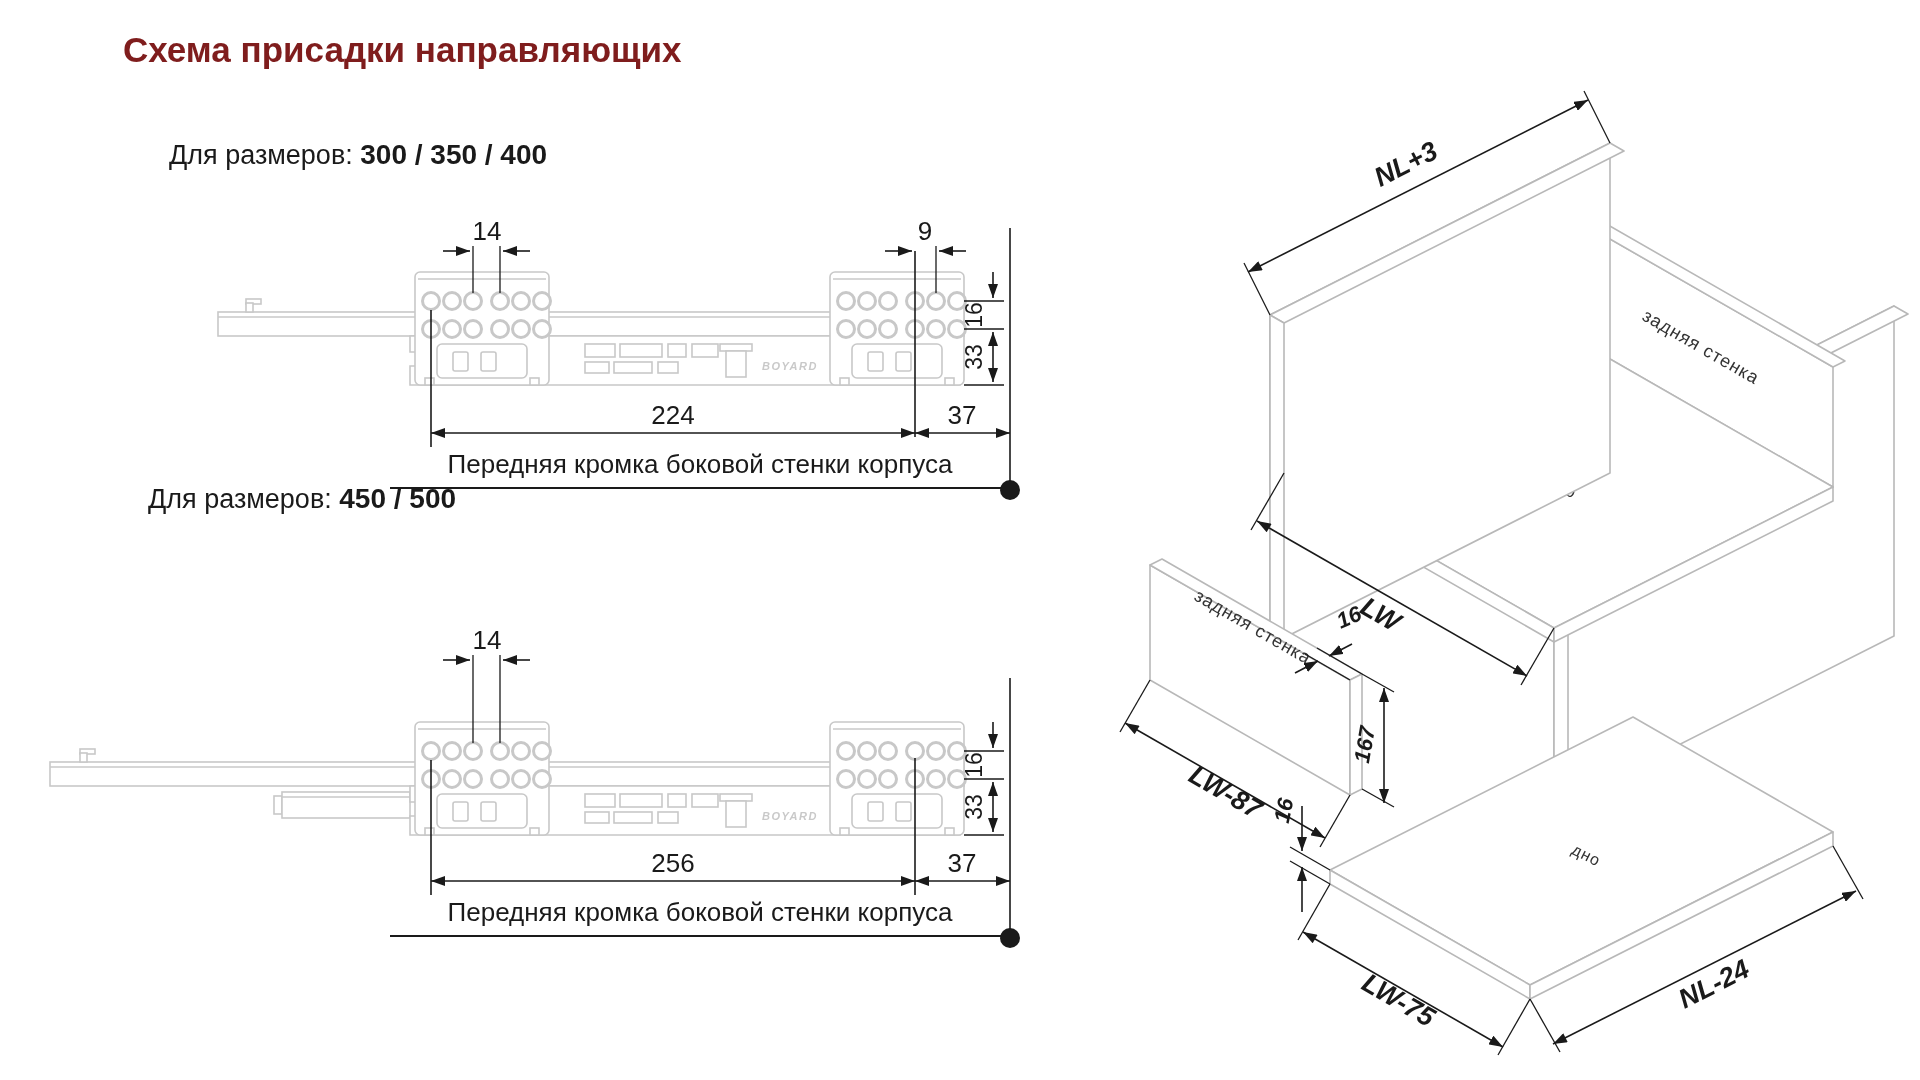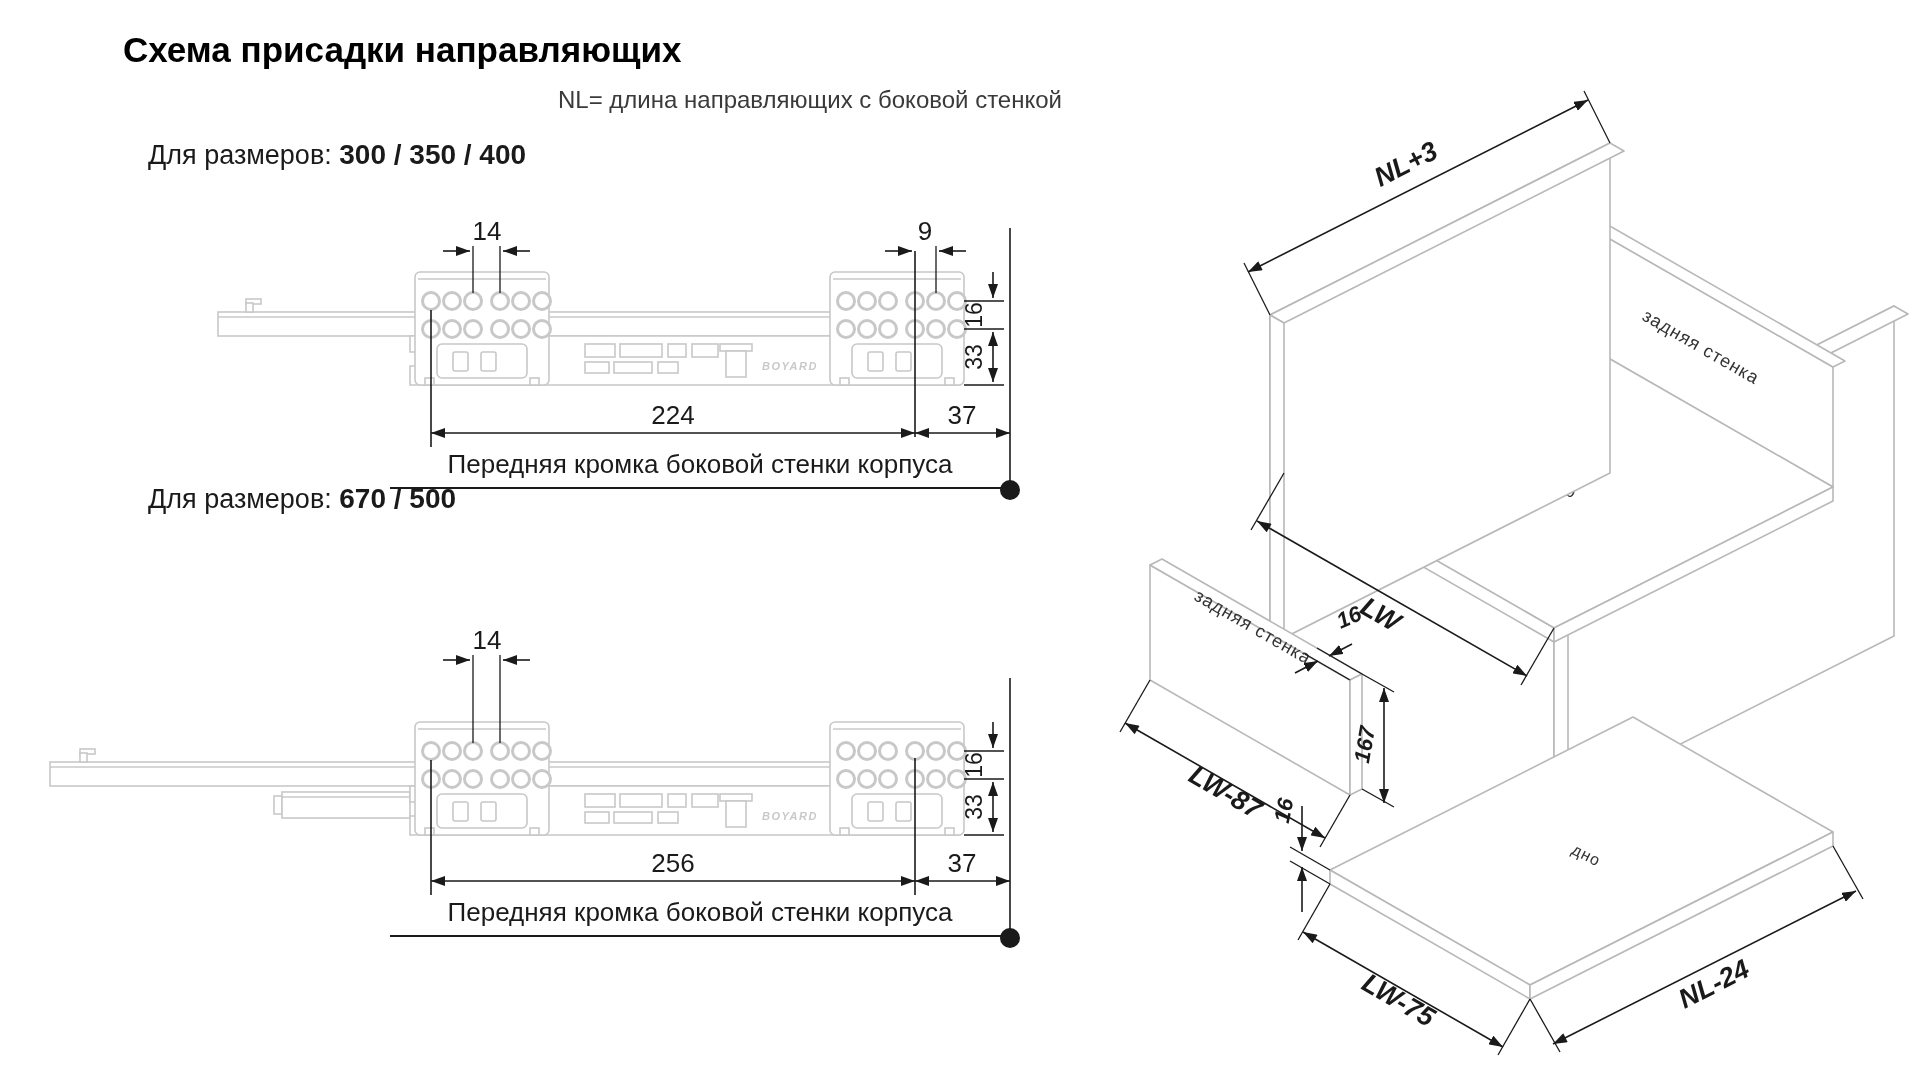--- a/index.html
+++ b/index.html
@@ -1,25 +1,25 @@
 <!DOCTYPE html>
 <html><head>
 <meta charset="utf-8">
 <style>
   html,body{margin:0;padding:0;background:#ffffff;}
   .stage{position:relative;width:1920px;height:1080px;background:#ffffff;overflow:hidden;
          font-family:"Liberation Sans", sans-serif;}
-  .title{position:absolute;font-size:35px;font-weight:bold;color:#000000;white-space:nowrap;}
+  .title{position:absolute;font-size:35px;font-weight:bold;color:#7f1d1d;white-space:nowrap;}
   .title-left{left:123px;top:30px;}
   .title-right{left:985px;top:30px;}
   .subtitle{position:absolute;left:450px;top:86px;width:720px;text-align:center;
             font-size:24px;color:#3a3a3a;white-space:nowrap;}
   .size-label{position:absolute;left:148px;font-size:27px;color:#1a1a1a;white-space:nowrap;}
   .size-label b{font-size:28px;}
-  .lbl1{top:139px;} .lbl2{top:483px;}
+  .lbl1{top:139px;margin-left:21px;} .lbl2{top:483px;}
   svg.art{position:absolute;left:0;top:0;}
   svg text{font-family:"Liberation Sans", sans-serif;fill:#1a1a1a;}
   .dim{font-size:26px;}
   .dimv{font-size:23px;}
   .edge-label{font-size:26px;}
   .iso-dim{font-size:27px;font-weight:bold;font-style:italic;}
   .iso-dim-s{font-size:22px;font-weight:bold;font-style:italic;}
   .part-label{font-size:18px;fill:#333333;letter-spacing:1px;}
   .part-label-s{font-size:16px;fill:#333333;letter-spacing:1px;}
   .brand{font-size:11px;font-weight:bold;font-style:italic;fill:#c9c9c9;letter-spacing:1.5px;}
@@ -28,29 +28,28 @@
   .iso{stroke:#b8b8b8;fill:#ffffff;stroke-width:1.6;stroke-linejoin:round;}
   .dimln{stroke:#1a1a1a;stroke-width:1.6;fill:none;}
   .thin{stroke:#1a1a1a;stroke-width:1.3;fill:none;}
 </style>
 </head>
 <body>
 
 <div class="stage">
 
   <div class="title title-left">Схема присадки направляющих</div>
-  <div class="subtitle">NL= длина направляющих с боковой стенкой</div>
 
   <div class="size-label lbl1">
     <span>Для размеров:</span>
     <b>300 / 350 / 400</b>
   </div>
   <div class="size-label lbl2">
     <span>Для размеров:</span>
-    <b>670 / 500</b>
+    <b>450 / 500</b>
   </div>
 
   <svg class="art" width="1920" height="1080" viewBox="0 0 1920 1080">
     <defs>
       <marker id="arE" markerUnits="userSpaceOnUse" markerWidth="15" markerHeight="10" refX="14" refY="5" orient="auto">
           <path d="M0,0 L14,5 L0,10 Z" fill="#1a1a1a"></path>
         </marker>
       <marker id="arS" markerUnits="userSpaceOnUse" markerWidth="15" markerHeight="10" refX="0" refY="5" orient="auto">
           <path d="M14,0 L0,5 L14,10 Z" fill="#1a1a1a"></path>
         </marker>

